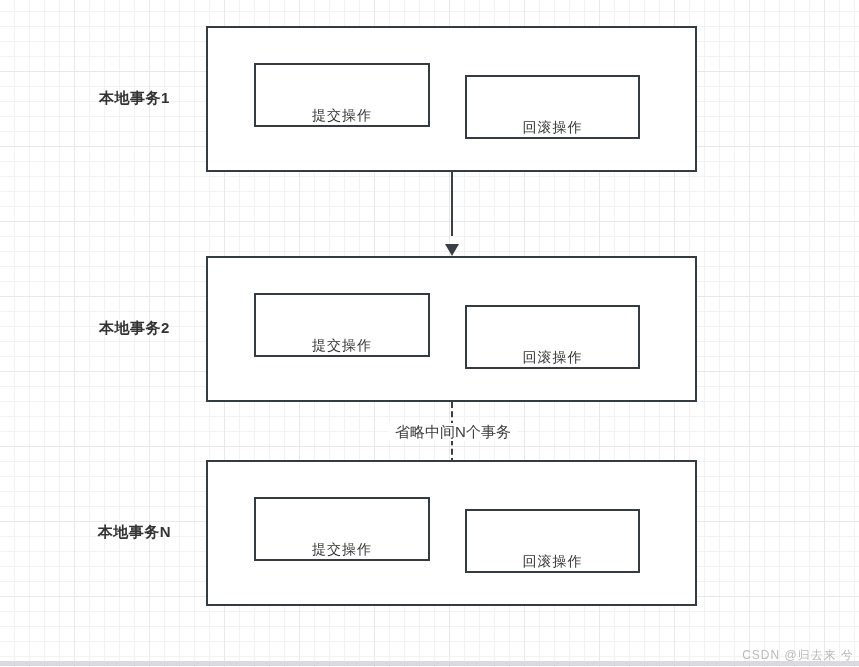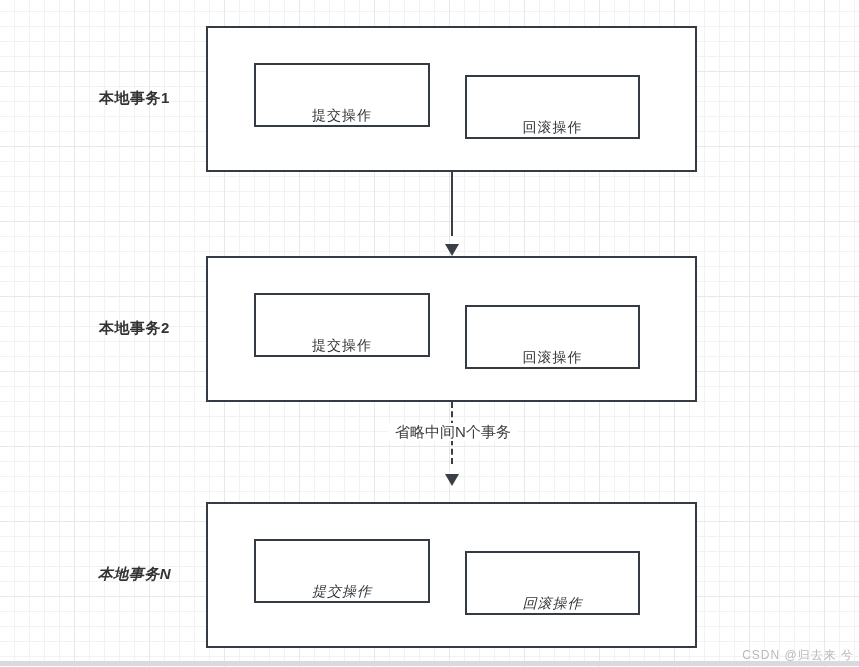--- a/index.html
+++ b/index.html
@@ -25,21 +25,21 @@
       linear-gradient(90deg, var(--grid-major) 1px, transparent 1px),
       linear-gradient(var(--grid-minor) 1px, transparent 1px),
       linear-gradient(90deg, var(--grid-minor) 1px, transparent 1px);
     background-size: 75px 75px, 75px 75px, 15px 15px, 15px 15px;
     background-position: -3px -4px, -1px -3px, -3px -4px, -1px -3px;
   }
 
   .tx-group { position: absolute; left: 0; width: 859px; height: 146px; }
   .tx-group.g1 { top: 26px; }
   .tx-group.g2 { top: 256px; }
-  .tx-group.g3 { top: 502px; font-style: italic; }
+  .tx-group.g3 { top: 460px; }
 
   .tx-label {
     position: absolute;
     left: 62px; top: 62px;
     width: 145px; height: 20px;
     text-align: center;
     font-size: 15px;
     font-weight: bold;
     line-height: 20px;
     color: var(--text);

